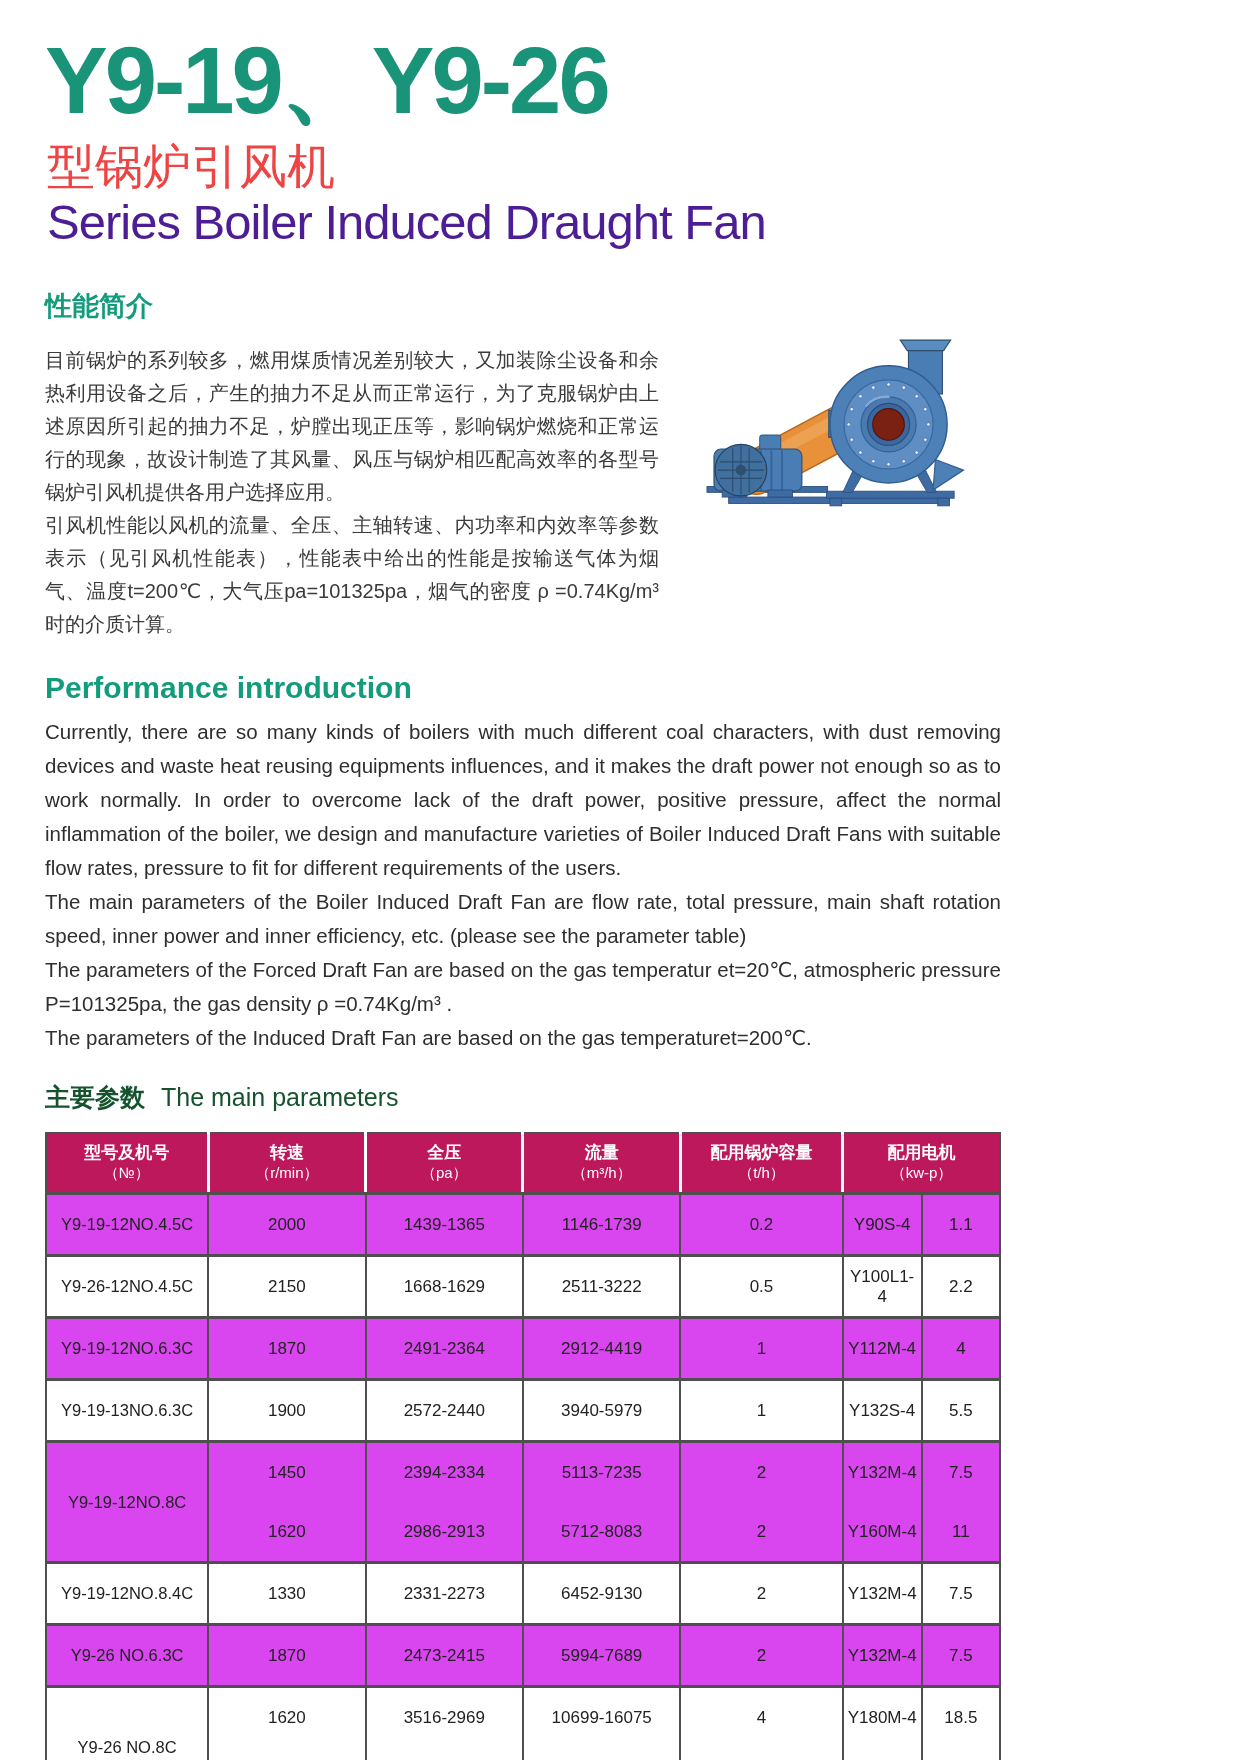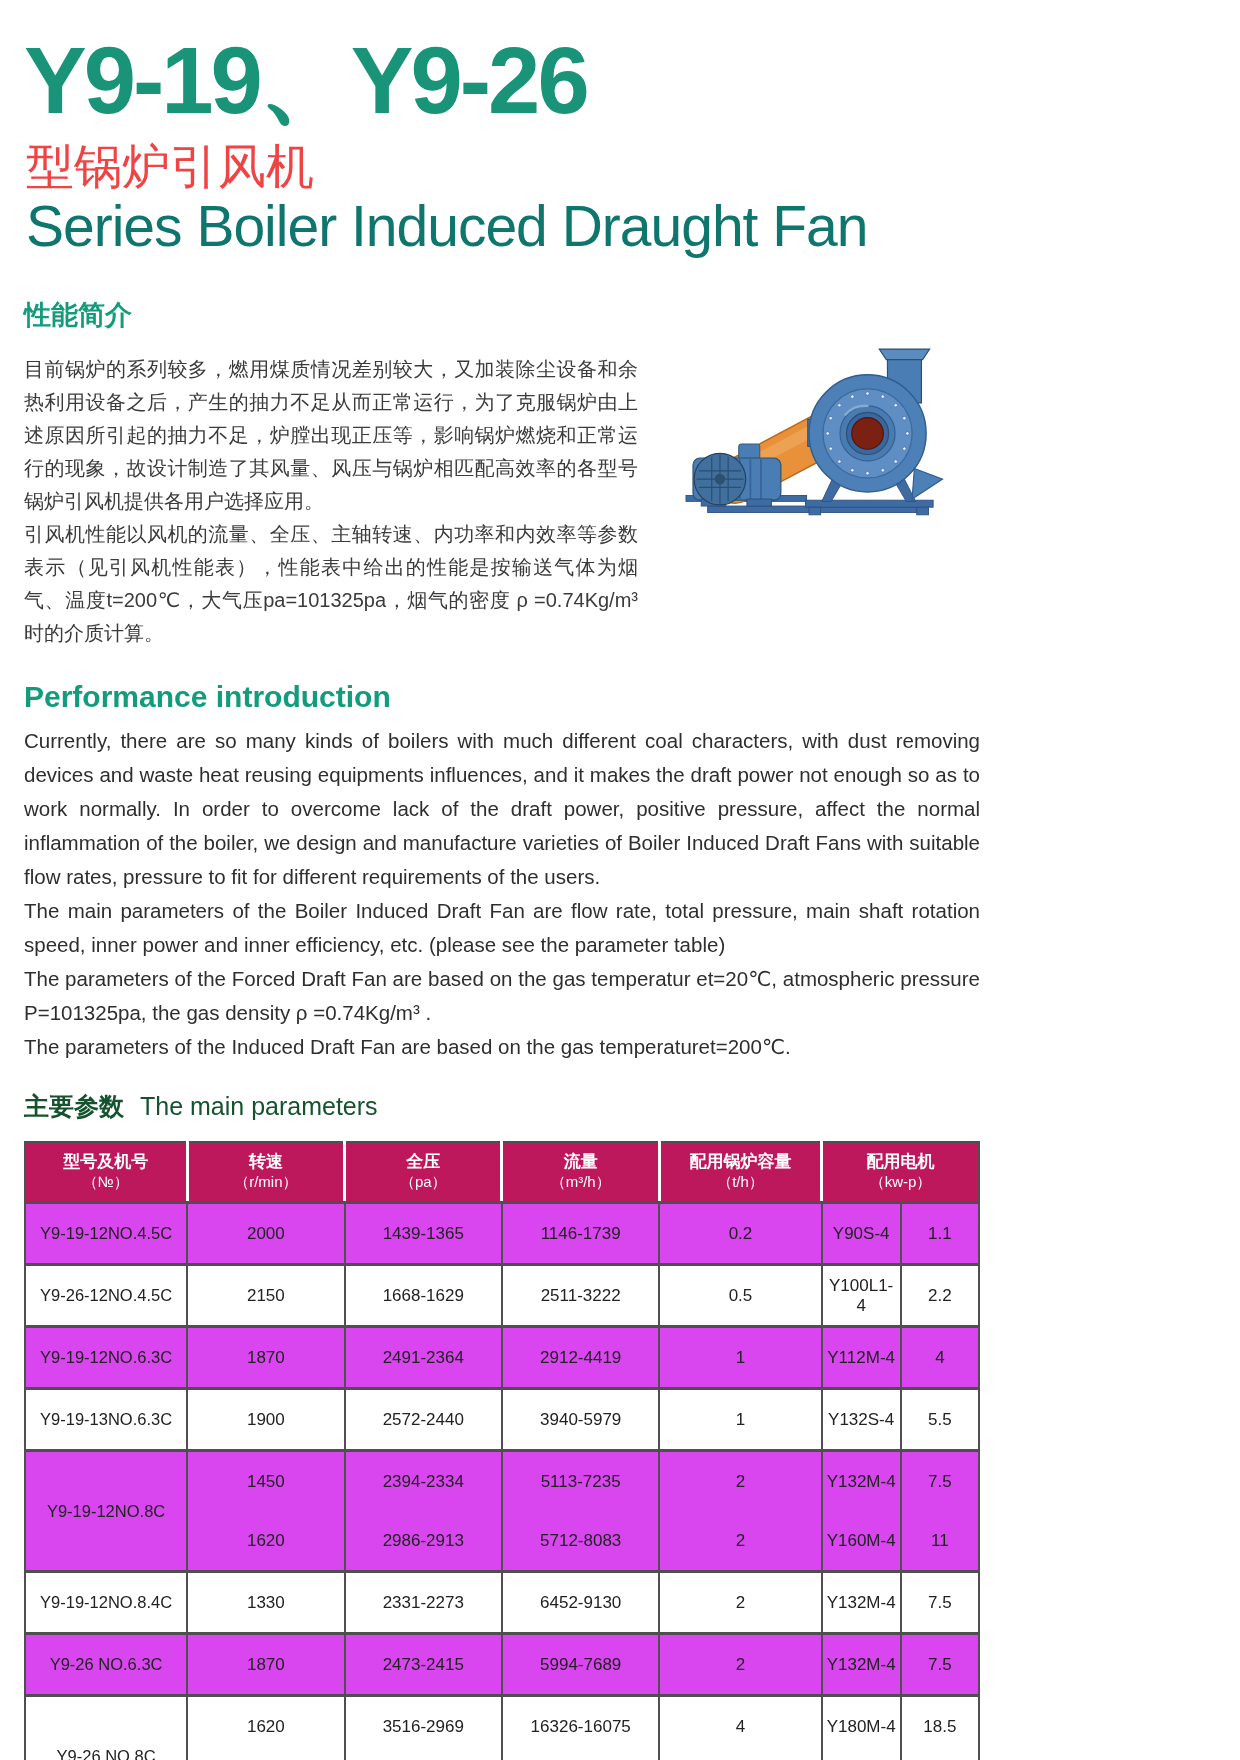--- a/index.html
+++ b/index.html
@@ -1,23 +1,23 @@
 <!DOCTYPE html>
 <html><head>
 <meta charset="utf-8">
 <style>
   html,body{margin:0;padding:0;background:#ffffff;}
   body{width:1240px;height:1760px;font-family:"Liberation Sans","DejaVu Sans",sans-serif;}
-  .page{position:relative;width:1004px;height:1760px;overflow:hidden;background:#fff;}
+  .page{position:relative;width:1004px;height:1760px;overflow:hidden;background:#fff;padding-left:21px;}
 
   
   .hdr{padding:30px 26px 0 24px;}
   .title{margin:0;font-size:94px;line-height:1.08;color:#1a9478;font-weight:800;letter-spacing:-3px;}
   .sub-zh{margin:8px 0 0 2px;font-size:48px;line-height:1.12;color:#ef4444;}
-  .sub-en{margin:2px 0 0 2px;font-size:57px;line-height:1.12;color:#0f766e;letter-spacing:-1px;}
+  .sub-en{margin:2px 0 0 2px;font-size:49px;line-height:1.12;color:#4c1d95;letter-spacing:-1px;}
 
   
   .intro-row{display:flex;align-items:flex-start;margin:38px 24px 0 24px;}
   .intro-left{width:614px;flex:0 0 auto;}
   h2.green{font-size:27px;color:#129c7c;font-weight:bold;margin:0 0 20px 0;}
   .intro-left p{font-size:20px;line-height:33px;color:#3b3b3b;margin:0;text-align:justify;}
   .fan-wrap{flex:1 1 auto;margin-left:14px;margin-top:-16px;height:306px;}
   .fan-wrap svg{display:block;width:100%;height:100%;}
 
   
@@ -256,21 +256,21 @@
             <td>2473-2415</td>
             <td>5994-7689</td>
             <td>2</td>
             <td>Y132M-4</td>
             <td>7.5</td>
           </tr>
           <tr class="">
             <td class="model" rowspan="2">Y9-26 NO.8C</td>
             <td>1620</td>
             <td>3516-2969</td>
-            <td>16326-16075</td>
+            <td>10699-16075</td>
             <td>4</td>
             <td>Y180M-4</td>
             <td>18.5</td>
           </tr>
           <tr class=" cont">
             <td>1710</td>
             <td>3516-3308</td>
             <td>11293-16968</td>
             <td>4</td>
             <td>Y180L-4</td>

